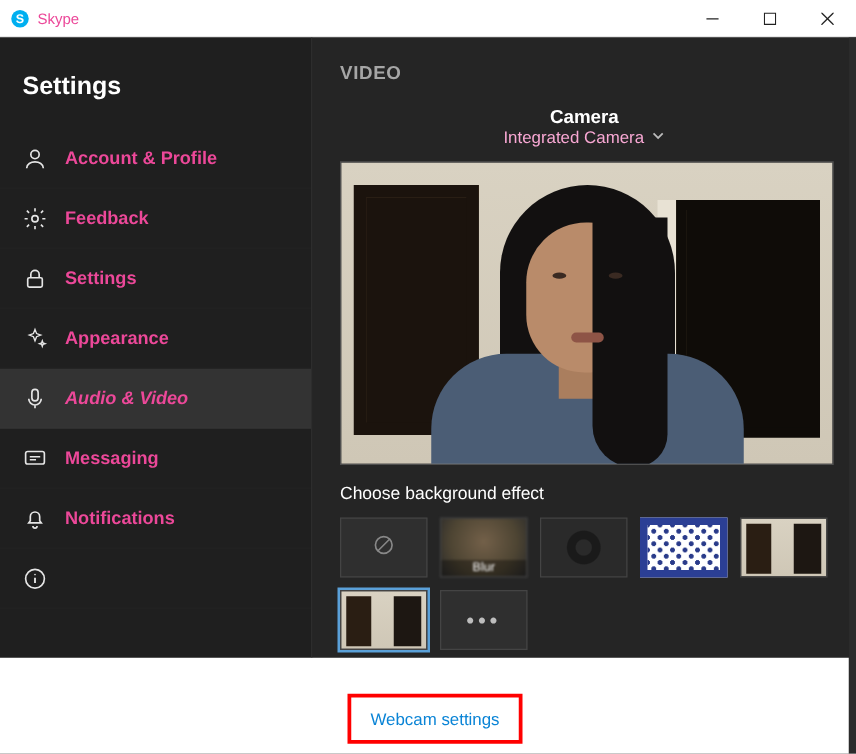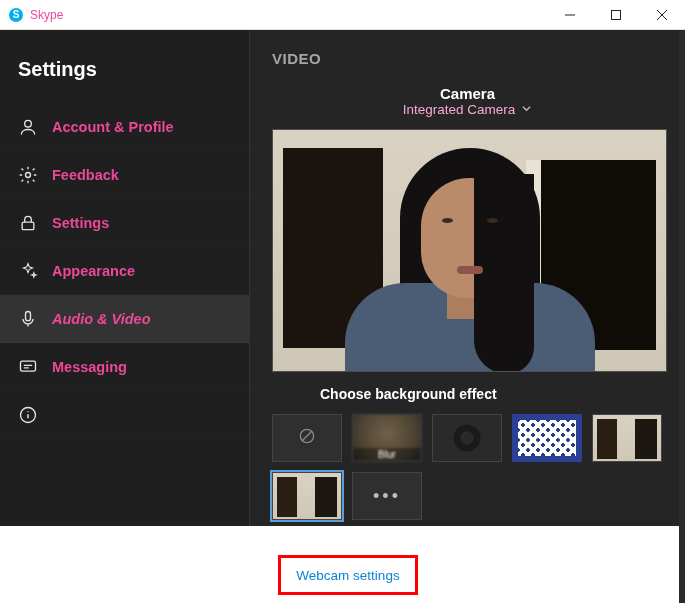--- a/index.html
+++ b/index.html
@@ -187,21 +187,21 @@
       position: absolute;
       left: 52%; top: 26px;
       width: 60px; height: 200px;
       background: #121010;
       border-radius: 0 0 40px 50px;
     }
     .preview-eye { position:absolute; width:11px; height:5px; background:#3a2a22; border-radius:50%; top:70px; }
     .preview-eye.l { left:50%; transform:translateX(-28px); }
     .preview-eye.r { left:50%; transform:translateX(17px); }
     .preview-lips { position:absolute; width:26px; height:8px; background:#8e5446; border-radius:8px; left:50%; transform:translateX(-13px); top:118px;}
-    .effect-label { font-size: 14px; font-weight: 700; color: #fff; margin-top: 14px; margin-bottom: 12px; margin-left: 48px; }
+    .effect-label { font-size: 14px; font-weight: 400; color: #fff; margin-top: 14px; margin-bottom: 12px; }
     .effects-grid {
       display: flex;
       flex-wrap: wrap;
       gap: 10px;
       width: 395px;
     }
     .effect-tile {
       width: 70px;
       height: 48px;
       background: #2f2f2f;
@@ -351,20 +351,28 @@
     <div class="sidebar-item">
       <span class="icon">
         <svg viewBox="0 0 24 24" width="20" height="20">
             <rect x="3" y="5" width="18" height="12" rx="2" stroke-width="1.6"></rect>
             <path d="M7 10h10M7 13h6" stroke-width="1.4"></path>
           </svg>
       </span>
       <span>Messaging</span>
     </div>
 
+    <div class="sidebar-item">
+      <span class="icon">
+        <svg viewBox="0 0 24 24" width="20" height="20">
+            <path d="M18 16H6l1.5-2V10a4.5 4.5 0 019 0v4zM10 19a2 2 0 004 0" stroke-width="1.6"></path>
+          </svg>
+      </span>
+      <span>Notifications</span>
+    </div>
 
 
     <div class="sidebar-item">
       <span class="icon">
         <svg viewBox="0 0 24 24" width="20" height="20">
             <circle cx="12" cy="12" r="9" stroke-width="1.6"></circle>
             <line x1="12" y1="11" x2="12" y2="16" stroke-width="1.8"></line>
             <circle cx="12" cy="8" r="0.8" fill="#e5e5e5" stroke="none"></circle>
           </svg>
       </span>

